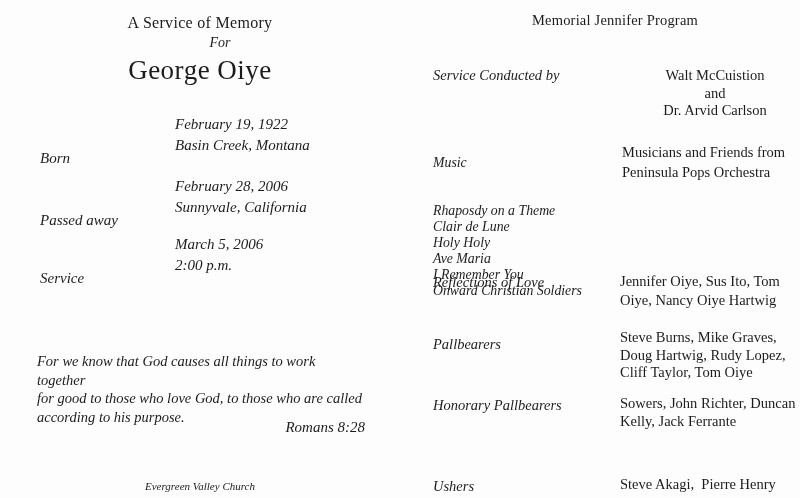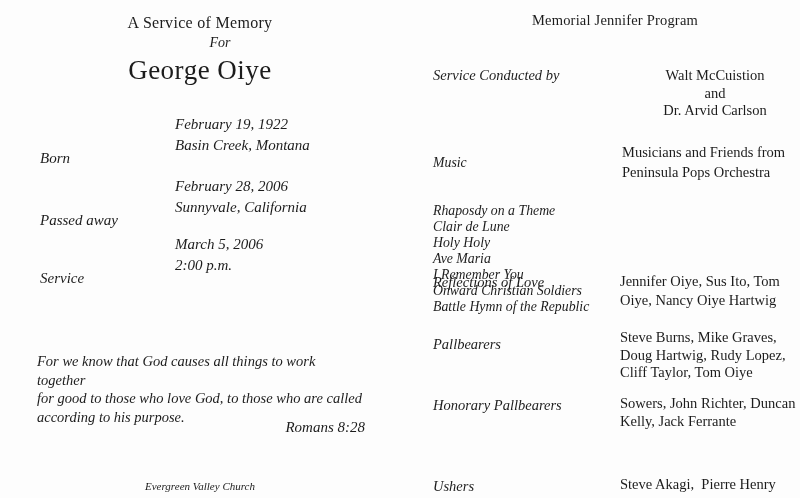--- a/index.html
+++ b/index.html
@@ -149,21 +149,21 @@
     <div class="abs r-title">Memorial Jennifer Program</div>
 
     <div class="abs sec-row" id="sec-conducted">
       <div class="sec-label">Service Conducted by</div>
       <div class="sec-value"><div>Walt McCuistion</div><div>and</div><div>Dr. Arvid Carlson</div></div>
     </div>
 
     <div class="abs sec-row" id="sec-music">
       <div class="music-list">
         <div>Music</div>
-        <div><div>Rhaposdy on a Theme</div><div>Clair de Lune</div><div>Holy Holy</div><div>Ave Maria</div><div>I Remember You</div><div>Onward Christian Soldiers</div><div>Battle Hymn of the Republic</div></div>
+        <div><div>Rhaposdy on a Theme</div><div>Clair de Lune</div><div>Holy Holy</div><div>Ave Maria</div><div>I Remember You</div><div>Onward Christian Soldiers</div></div>
       </div>
     </div>
 
     <div class="abs sec-row" id="sec-performers">
       <div class="sec-value"><div>Musicians and Friends from</div><div>Peninsula Pops Orchestra</div></div>
     </div>
 
     <div class="abs sec-row" id="sec-reflections">
       <div class="sec-label">Reflections of Love</div>
       <div class="sec-value"><div>Jennifer Oiye, Sus Ito, Tom</div><div>Oiye, Nancy Oiye Hartwig</div></div>

